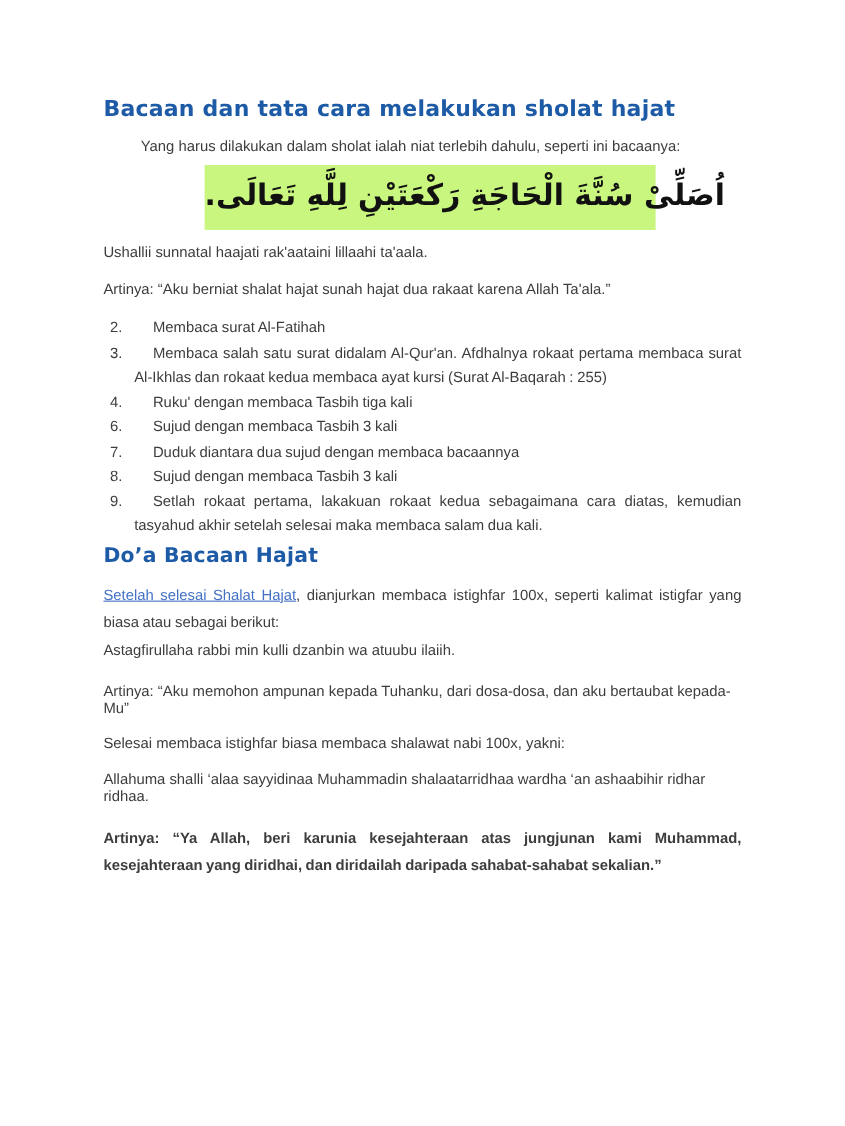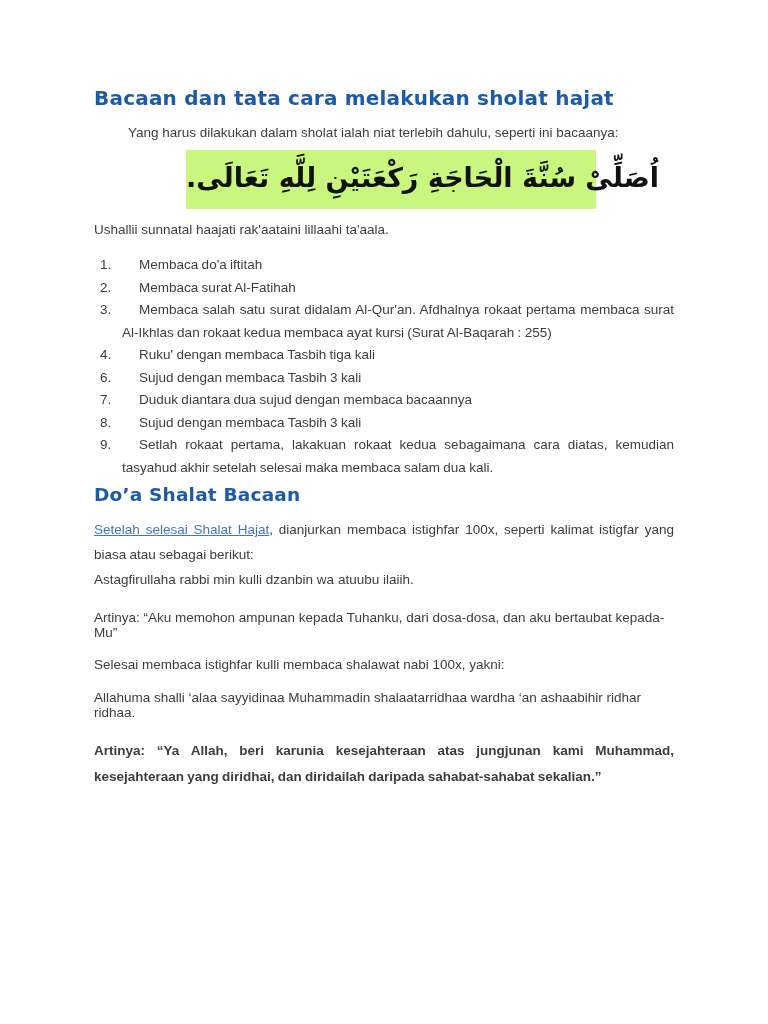--- a/index.html
+++ b/index.html
@@ -53,40 +53,40 @@
     <h1 class="title">Bacaan dan tata cara melakukan sholat hajat</h1>
 
     <p class="intro">Yang harus dilakukan dalam sholat ialah niat terlebih dahulu, seperti ini bacaanya:</p>
 
     <div class="arabic-box">
       <span class="arabic">اُصَلِّىْ سُنَّةَ الْحَاجَةِ  رَكْعَتَيْنِ  لِلَّهِ تَعَالَى.</span>
     </div>
 
     <p class="translit">Ushallii sunnatal haajati rak'aataini lillaahi ta'aala.</p>
 
+    <p class="meaning1">Artinya: “Aku berniat shalat hajat sunah hajat dua rakaat karena Allah Ta'ala.”</p>
 
     <div class="steps">
-      <div class="step"><span class="num">1.</span><span>Membaca do'a iftitah</span></div>
       <div class="step"><span class="num">2.</span><span>Membaca surat Al-Fatihah</span></div>
       <div class="step"><span class="num">3.</span><span>Membaca salah satu surat didalam Al-Qur'an. Afdhalnya rokaat pertama membaca surat Al-Ikhlas dan rokaat kedua membaca ayat kursi (Surat Al-Baqarah : 255)</span></div>
       <div class="step"><span class="num">4.</span><span>Ruku' dengan membaca Tasbih tiga kali</span></div>
       <div class="step"><span class="num">6.</span><span>Sujud dengan membaca Tasbih 3 kali</span></div>
       <div class="step"><span class="num">7.</span><span>Duduk diantara dua sujud dengan membaca bacaannya</span></div>
       <div class="step"><span class="num">8.</span><span>Sujud dengan membaca Tasbih 3 kali</span></div>
       <div class="step"><span class="num">9.</span><span>Setlah rokaat pertama, lakakuan rokaat kedua sebagaimana cara diatas, kemudian tasyahud akhir setelah selesai maka membaca salam dua kali.</span></div>
     </div>
 
-    <h2 class="subtitle">Do’a Shalat Bacaan</h2>
+    <h2 class="subtitle">Do’a Bacaan Hajat</h2>
 
     <p class="para-link"><a class="doc-link" href="#">Setelah selesai Shalat Hajat</a><span>, dianjurkan membaca istighfar 100x, seperti kalimat istigfar yang biasa atau sebagai berikut:</span></p>
 
     <p class="istighfar">Astagfirullaha rabbi min kulli dzanbin wa atuubu ilaiih.</p>
 
     <p class="meaning2">Artinya: “Aku memohon ampunan kepada Tuhanku, dari dosa-dosa, dan aku bertaubat kepada-Mu”</p>
 
-    <p class="shalawat-intro">Selesai membaca istighfar kulli membaca shalawat nabi 100x, yakni:</p>
+    <p class="shalawat-intro">Selesai membaca istighfar biasa membaca shalawat nabi 100x, yakni:</p>
 
     <p class="shalawat">Allahuma shalli ‘alaa sayyidinaa Muhammadin shalaatarridhaa wardha ‘an ashaabihir ridhar ridhaa.</p>
 
     <p class="meaning3">Artinya: “Ya Allah, beri karunia kesejahteraan atas jungjunan kami Muhammad, kesejahteraan yang diridhai, dan diridailah daripada sahabat-sahabat sekalian.”</p>
 
   </div>
 </div>
 
 </body></html>

